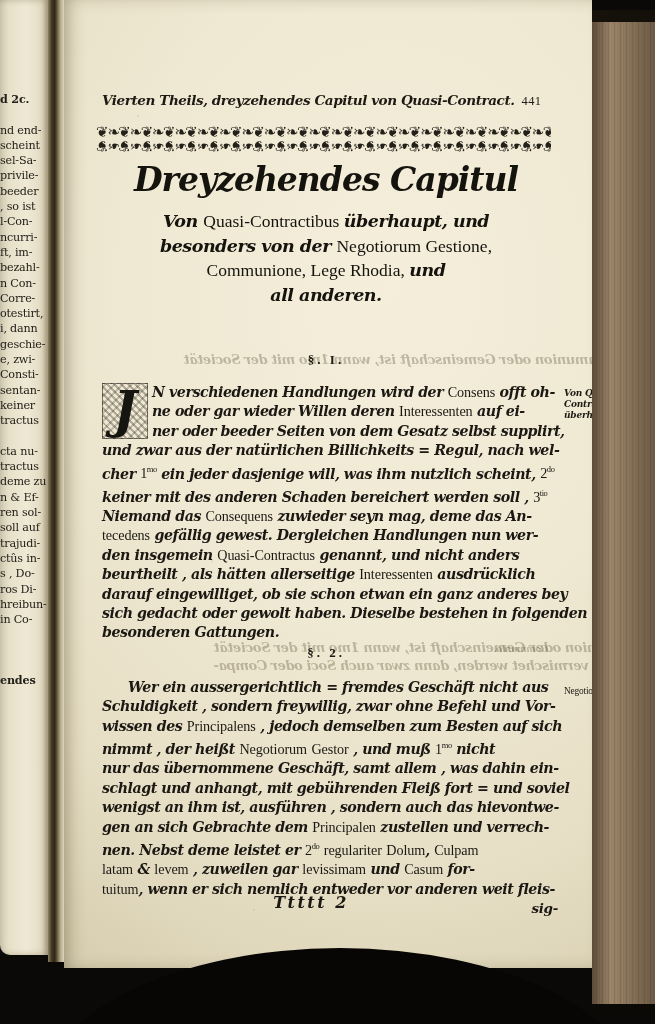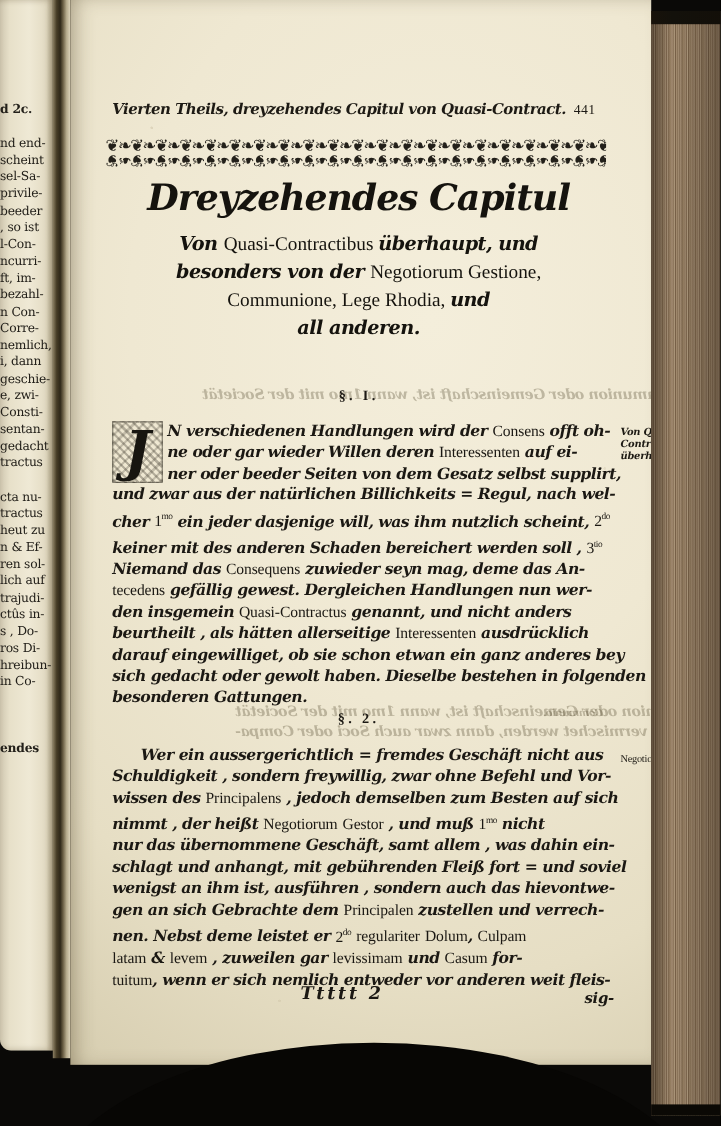--- a/index.html
+++ b/index.html
@@ -317,37 +317,37 @@
         <div class="vline">sel-Sa-</div>
         <div class="vline">privile-</div>
         <div class="vline">beeder</div>
         <div class="vline">, so ist</div>
         <div class="vline">l-Con-</div>
         <div class="vline">ncurri-</div>
         <div class="vline">ft, im-</div>
         <div class="vline">bezahl-</div>
         <div class="vline">n Con-</div>
         <div class="vline">Corre-</div>
-        <div class="vline">nemlich,</div>
+        <div class="vline">otestirt,</div>
         <div class="vline">i, dann</div>
         <div class="vline">geschie-</div>
         <div class="vline">e, zwi-</div>
         <div class="vline">Consti-</div>
         <div class="vline">sentan-</div>
-        <div class="vline">gedacht</div>
+        <div class="vline">keiner</div>
         <div class="vline">tractus</div>
       </div>
     <div class="vgap"></div>
     <div id="verso-lines-lower">
         <div class="vline">cta nu-</div>
         <div class="vline">tractus</div>
-        <div class="vline">heut zu</div>
+        <div class="vline">deme zu</div>
         <div class="vline">n &amp; Ef-</div>
         <div class="vline">ren sol-</div>
-        <div class="vline">lich auf</div>
+        <div class="vline">soll auf</div>
         <div class="vline">trajudi-</div>
         <div class="vline">ctûs in-</div>
         <div class="vline">s , Do-</div>
         <div class="vline">ros Di-</div>
         <div class="vline">hreibun-</div>
         <div class="vline">in Co-</div>
       </div>
     <div class="vgap"></div>
       <div class="vgap"></div>
       <div class="vgap"></div>

